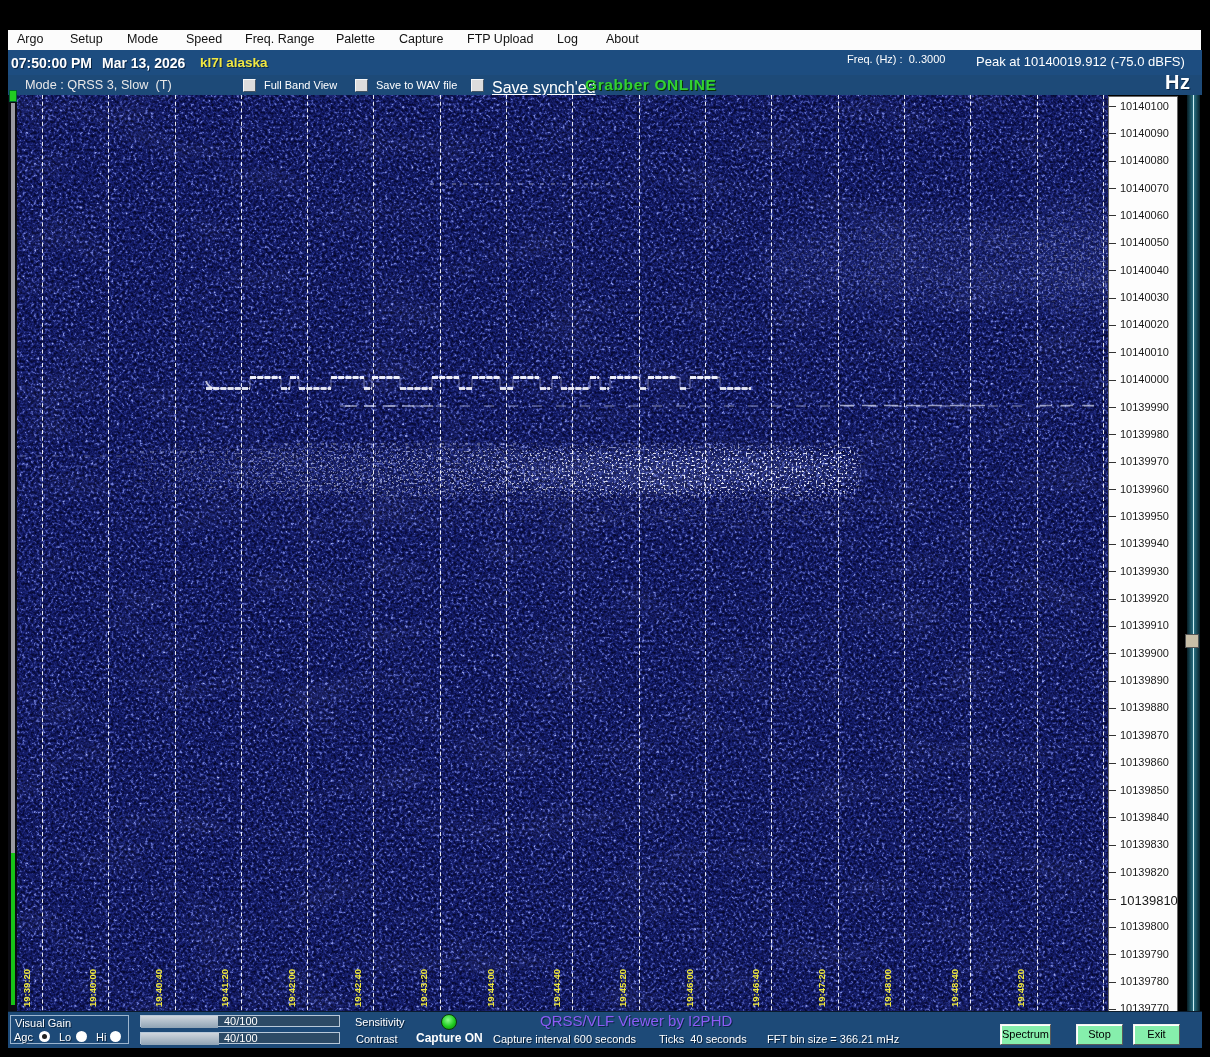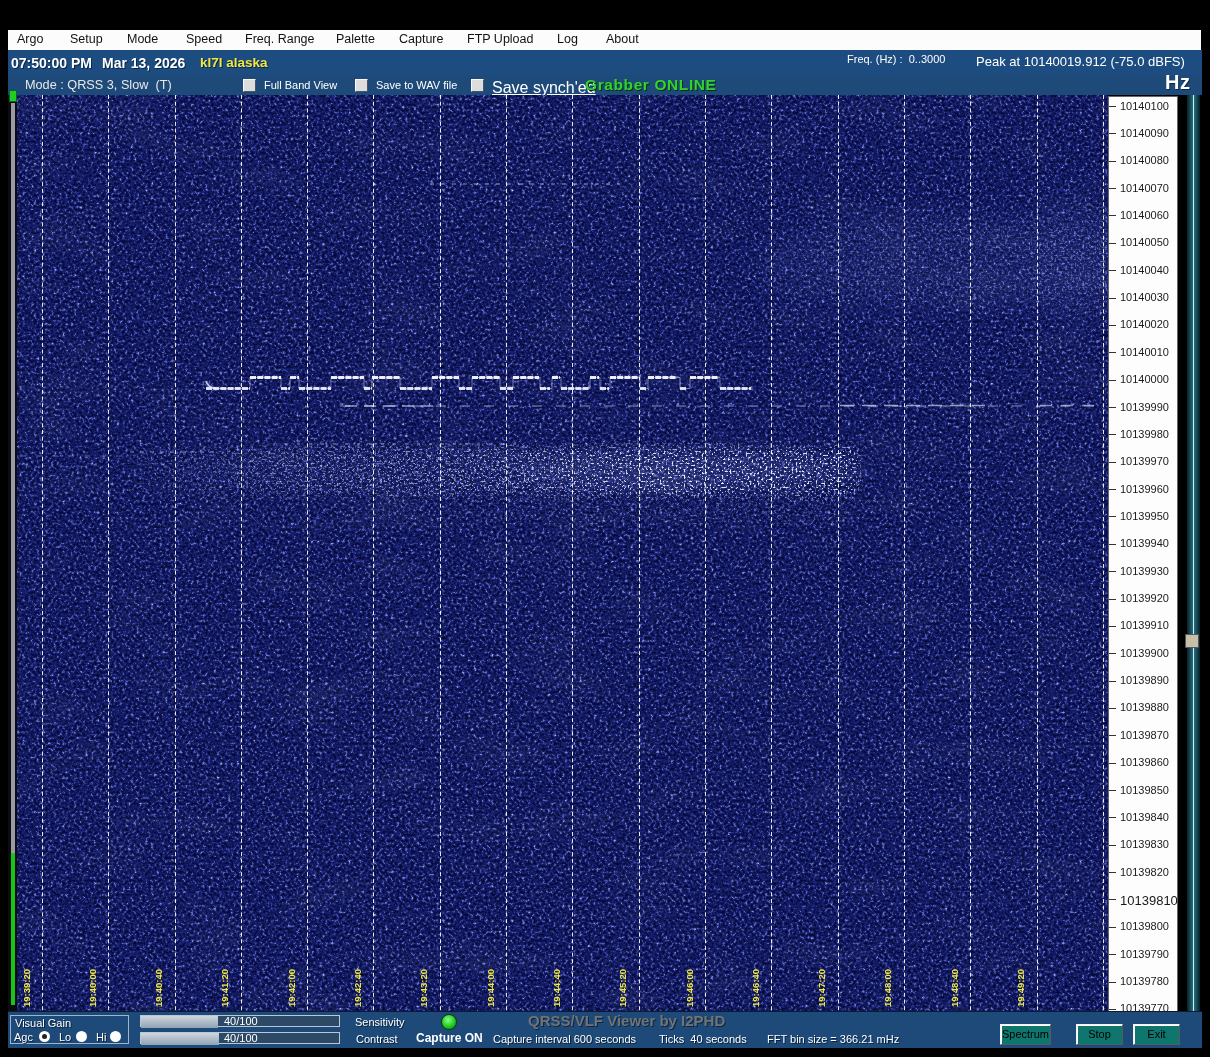--- a/index.html
+++ b/index.html
@@ -1,17 +1,17 @@
 <!DOCTYPE html>
 <html><head><meta charset="utf-8"><style>
 * { margin:0; padding:0; box-sizing:border-box; }
 body { width:1210px; height:1057px; background:#000; position:relative; overflow:hidden;
        font-family:"Liberation Sans", sans-serif; }
 .t11 { position:absolute; font-size:11px; color:#fff; text-shadow:1px 1px 0 rgba(6,26,48,0.85); }
-.btn { position:absolute; height:21px; background:#0f766e; border:1px solid;
+.btn { position:absolute; height:21px; background:#86efac; border:1px solid;
         border-color:#f5f4f0 #5a5a5a #5a5a5a #f5f4f0; box-shadow:inset 1px 1px 0 #fff;
         font-size:11px; color:#000; text-align:center; line-height:19px; }
 </style></head>
 <body>
 
 <div style="position:absolute;left:8px;top:30px;width:1193px;height:20px;background:#fcfcfc;
      font-size:12.5px;color:#111;">
     <span style="position:absolute;left:9px;top:2px;">Argo</span>
     <span style="position:absolute;left:62px;top:2px;">Setup</span>
     <span style="position:absolute;left:119px;top:2px;">Mode</span>
@@ -280,19 +280,19 @@
   <div style="position:absolute;left:83px;top:-1px;font-size:11px;color:#fff;">40/100</div>
 </div>
 <div style="position:absolute;left:140px;top:1032px;width:200px;height:12px;background:#2c4a66;border:1px solid #b8c8d8;">
   <div style="position:absolute;left:0;top:0;width:78px;height:12px;background:linear-gradient(#cfd6dd,#8fa3b5);"></div>
   <div style="position:absolute;left:83px;top:-1px;font-size:11px;color:#fff;">40/100</div>
 </div>
 <div class="t11" style="left:355px;top:1016px;">Sensitivity</div>
 <div class="t11" style="left:356px;top:1033px;">Contrast</div>
 <div style="position:absolute;left:441px;top:1014px;width:16px;height:16px;border-radius:50%;background:radial-gradient(circle at 6px 5px,#8dff8d,#1ecb1e 55%,#0b7a0b);border:1px solid #0a3a0a;"></div>
 <div style="position:absolute;left:416px;top:1031px;font-size:12px;font-weight:bold;color:#fff;">Capture ON</div>
-<div style="position:absolute;left:528px;top:1012px;font-size:15px;font-weight:bold;color:#737373;text-shadow:1px 1px 0 #0a2645;">QRSS/VLF Viewer by I2PHD</div>
+<div style="position:absolute;left:540px;top:1012px;font-size:15px;font-weight:normal;color:#8b5cf6;text-shadow:1px 1px 0 #0a2645;">QRSS/VLF Viewer by I2PHD</div>
 <div class="t11" style="left:493px;top:1033px;">Capture interval 600 seconds</div>
 <div class="t11" style="left:659px;top:1033px;">Ticks&nbsp; 40 seconds</div>
 <div class="t11" style="left:767px;top:1033px;">FFT bin size = 366.21 mHz</div>
 <div class="btn" style="left:1000px;top:1024px;width:51px;">Spectrum</div>
 <div class="btn" style="left:1076px;top:1024px;width:47px;">Stop</div>
 <div class="btn" style="left:1133px;top:1024px;width:47px;">Exit</div>
 
 </body></html>

